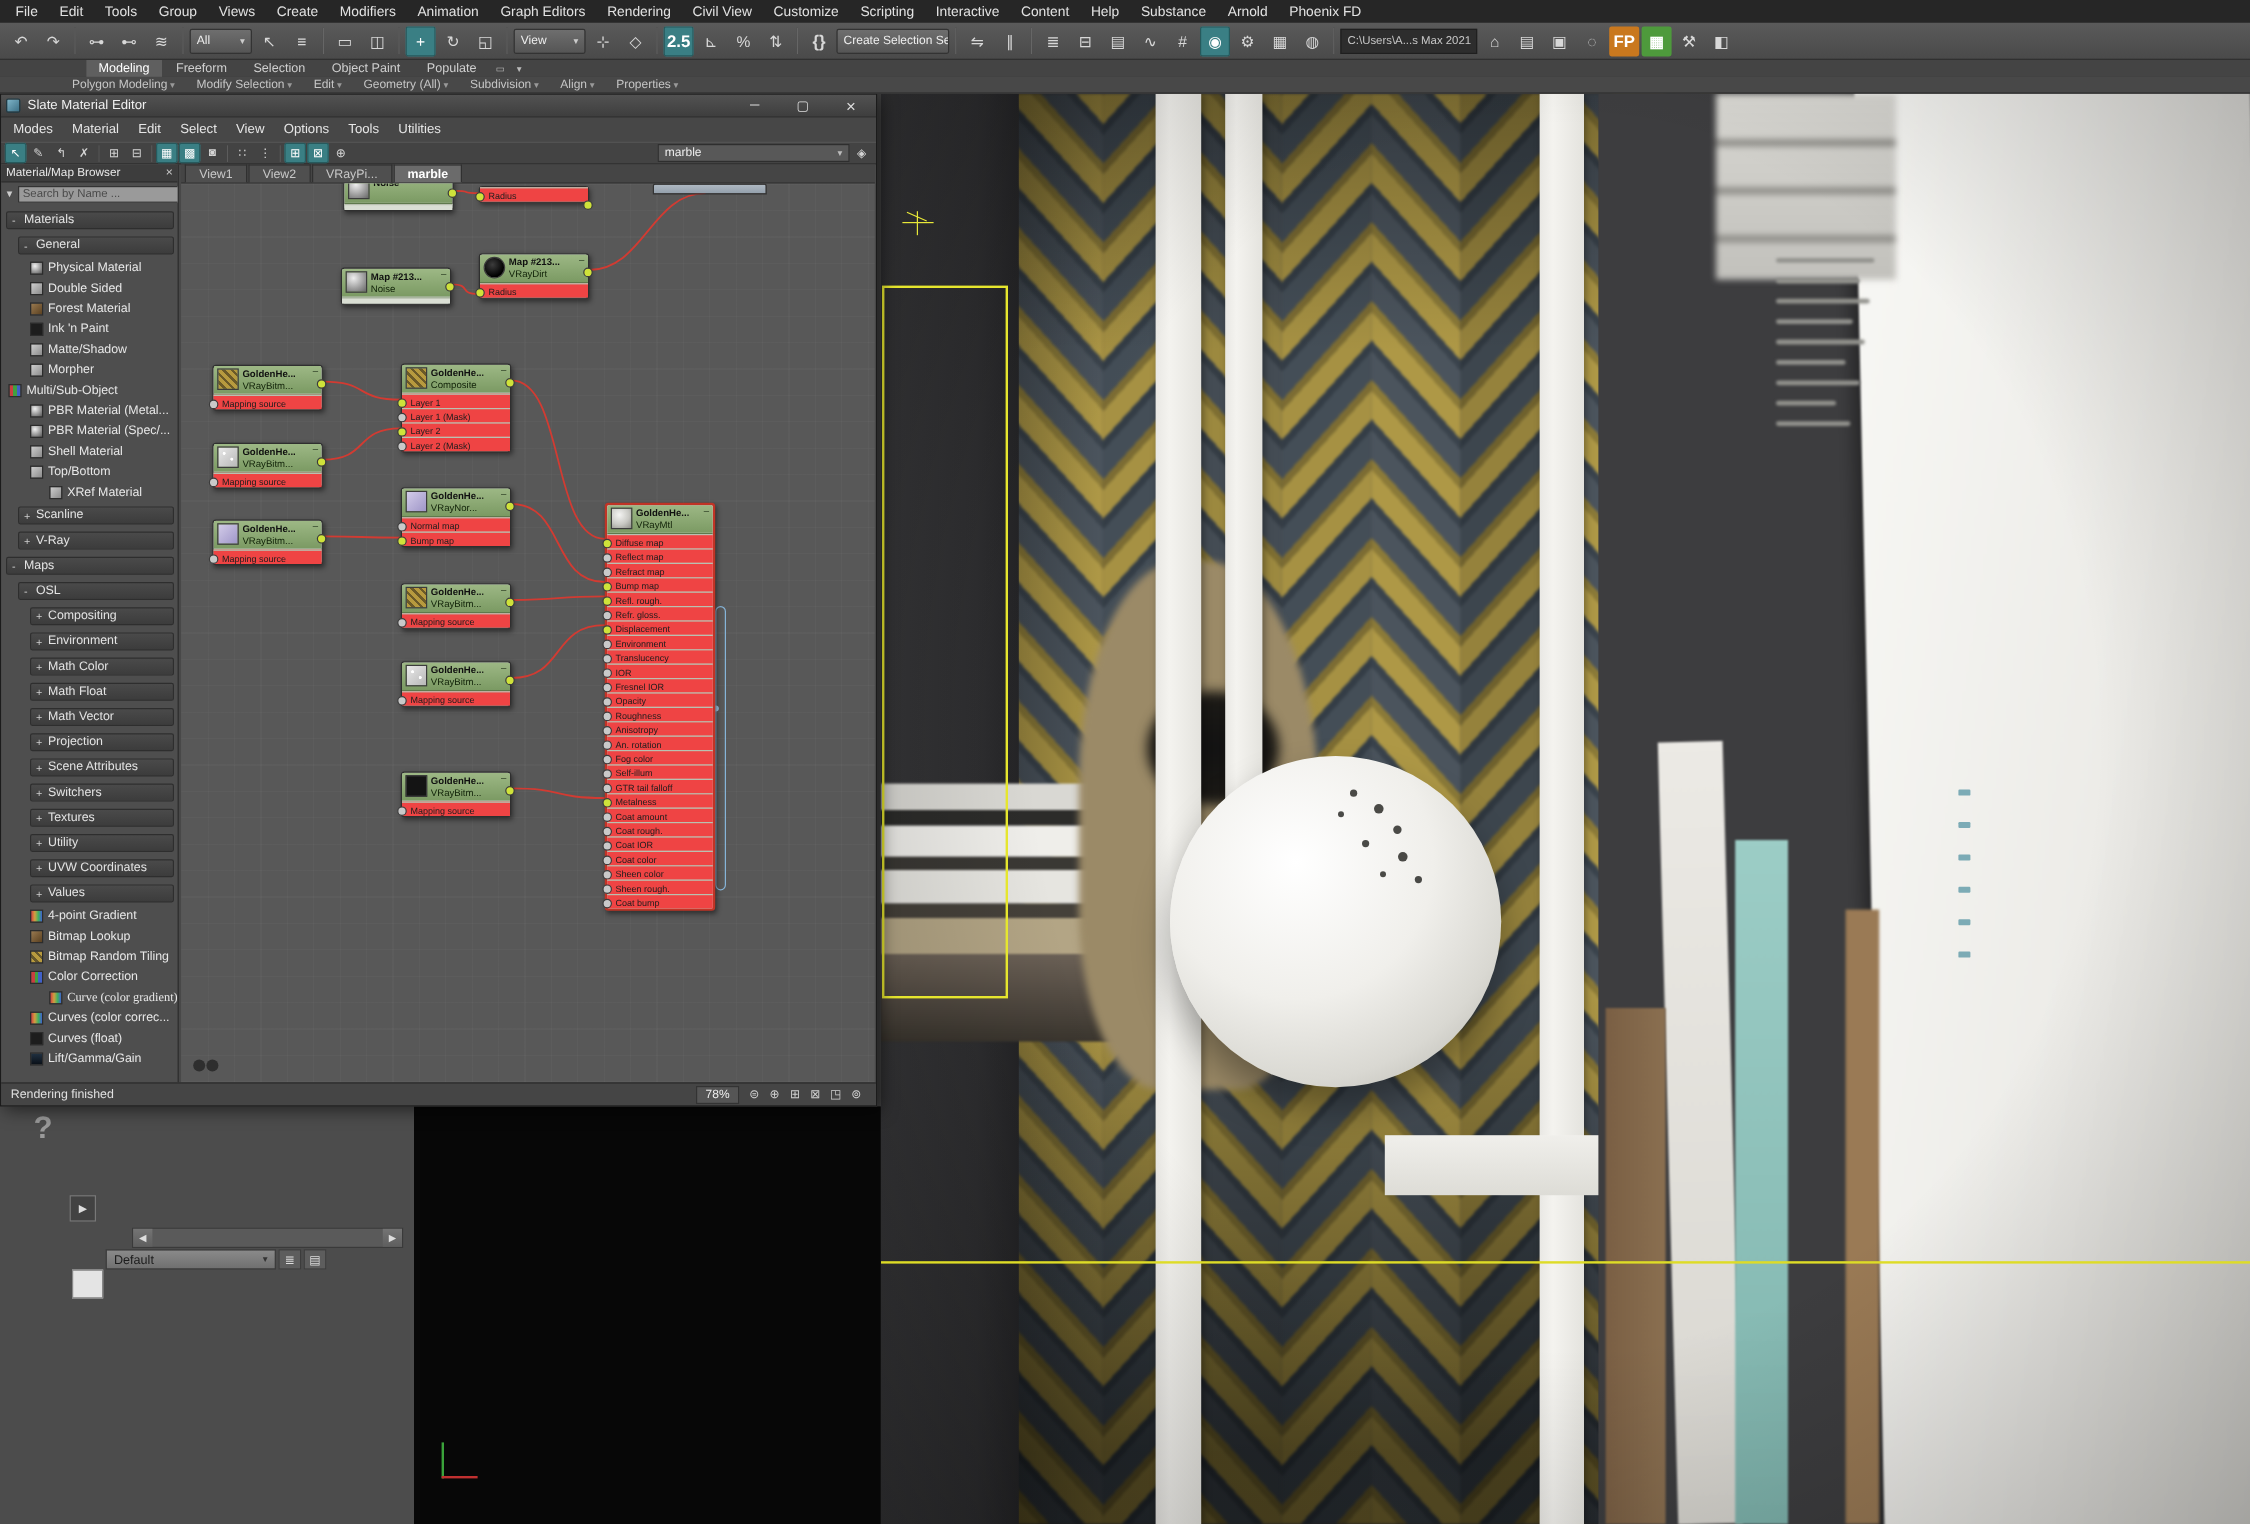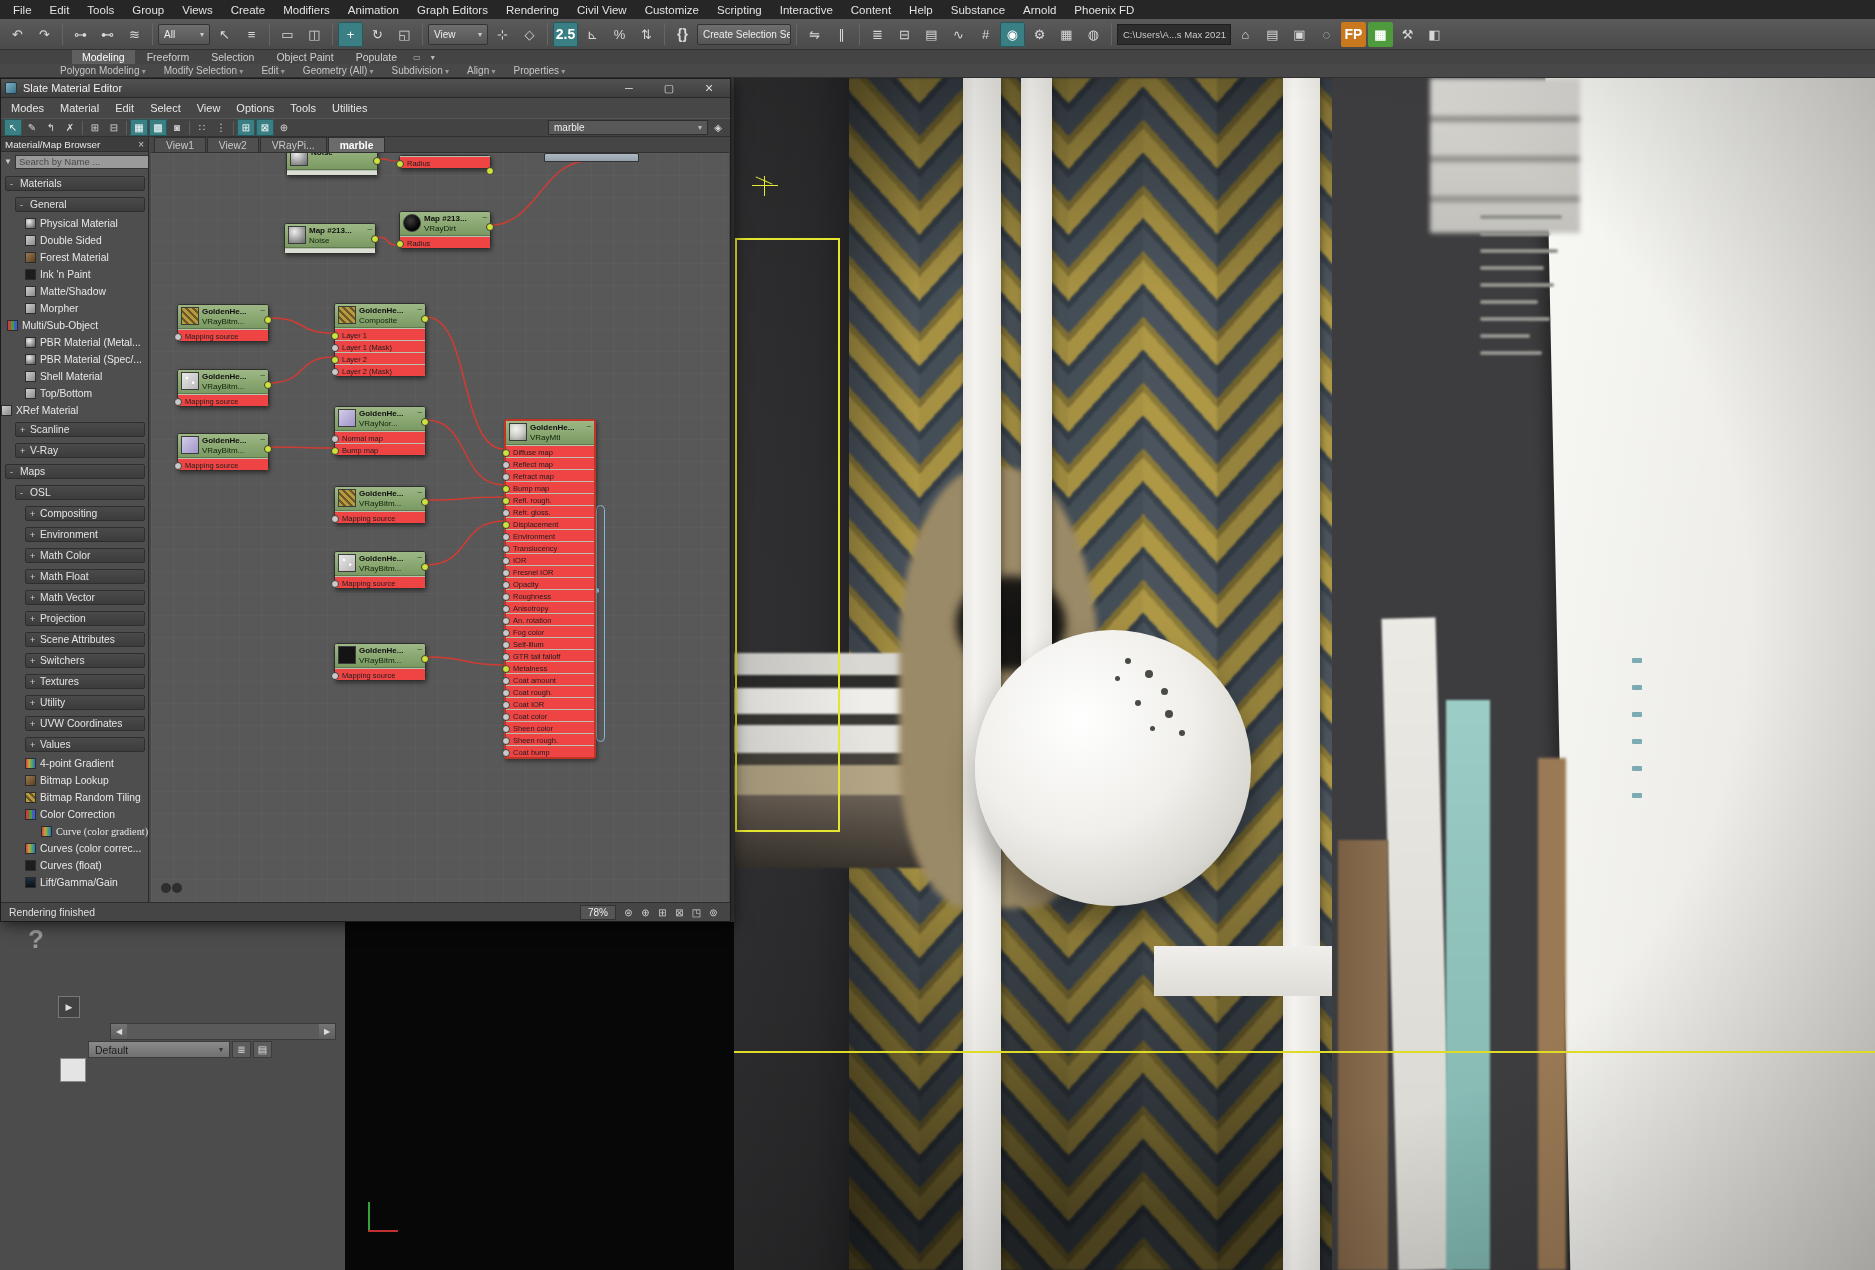--- a/index.html
+++ b/index.html
@@ -484,21 +484,21 @@
             <span>PBR Material (Spec/...</span>
           </div>
           <div class="titem leaf" style="padding-left: 24px;">
             <div class="sw sw-gray"></div>
             <span>Shell Material</span>
           </div>
           <div class="titem leaf" style="padding-left: 24px;">
             <div class="sw sw-gray"></div>
             <span>Top/Bottom</span>
           </div>
-          <div class="titem leaf" style="">
+          <div class="titem leaf" style="padding-left: 24px; margin-left: 16px;">
             <div class="sw sw-gray"></div>
             <span>XRef Material</span>
           </div>
           <div class="titem header" style="padding-left: 14px;">
             <div class="hbar">
               <span class="pm">+</span>
               <span>Scanline</span>
             </div>
           </div>
           <div class="titem header" style="padding-left: 14px;">

